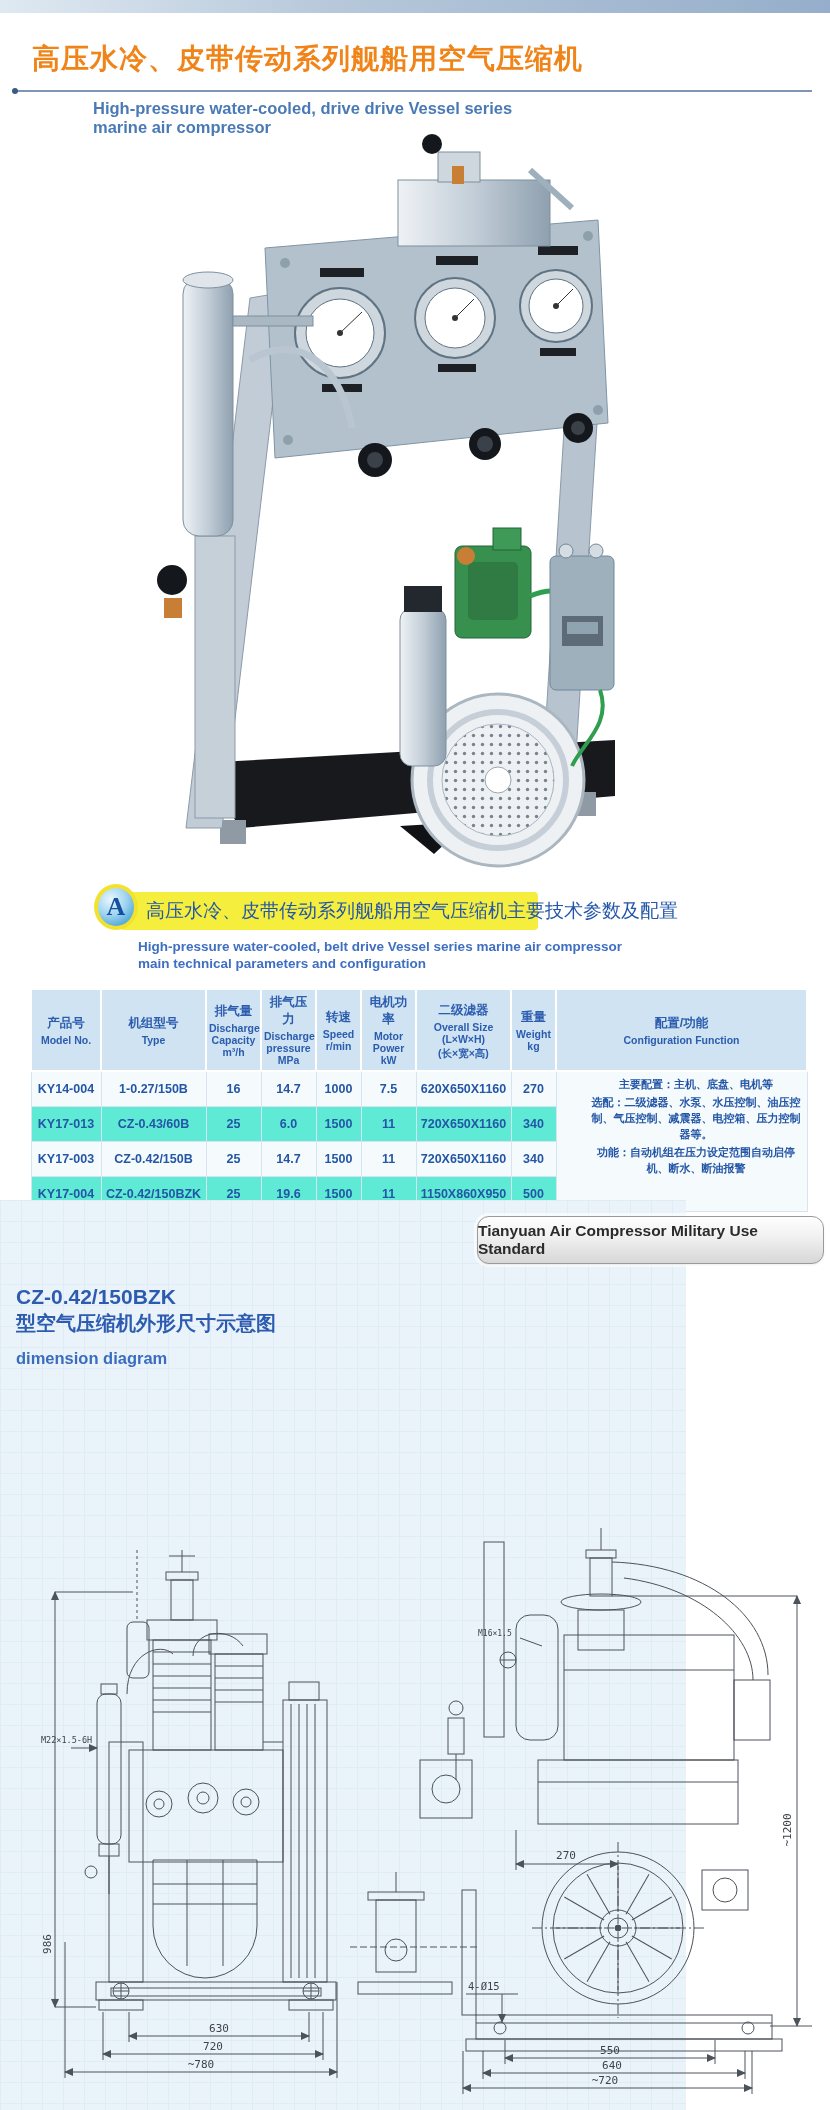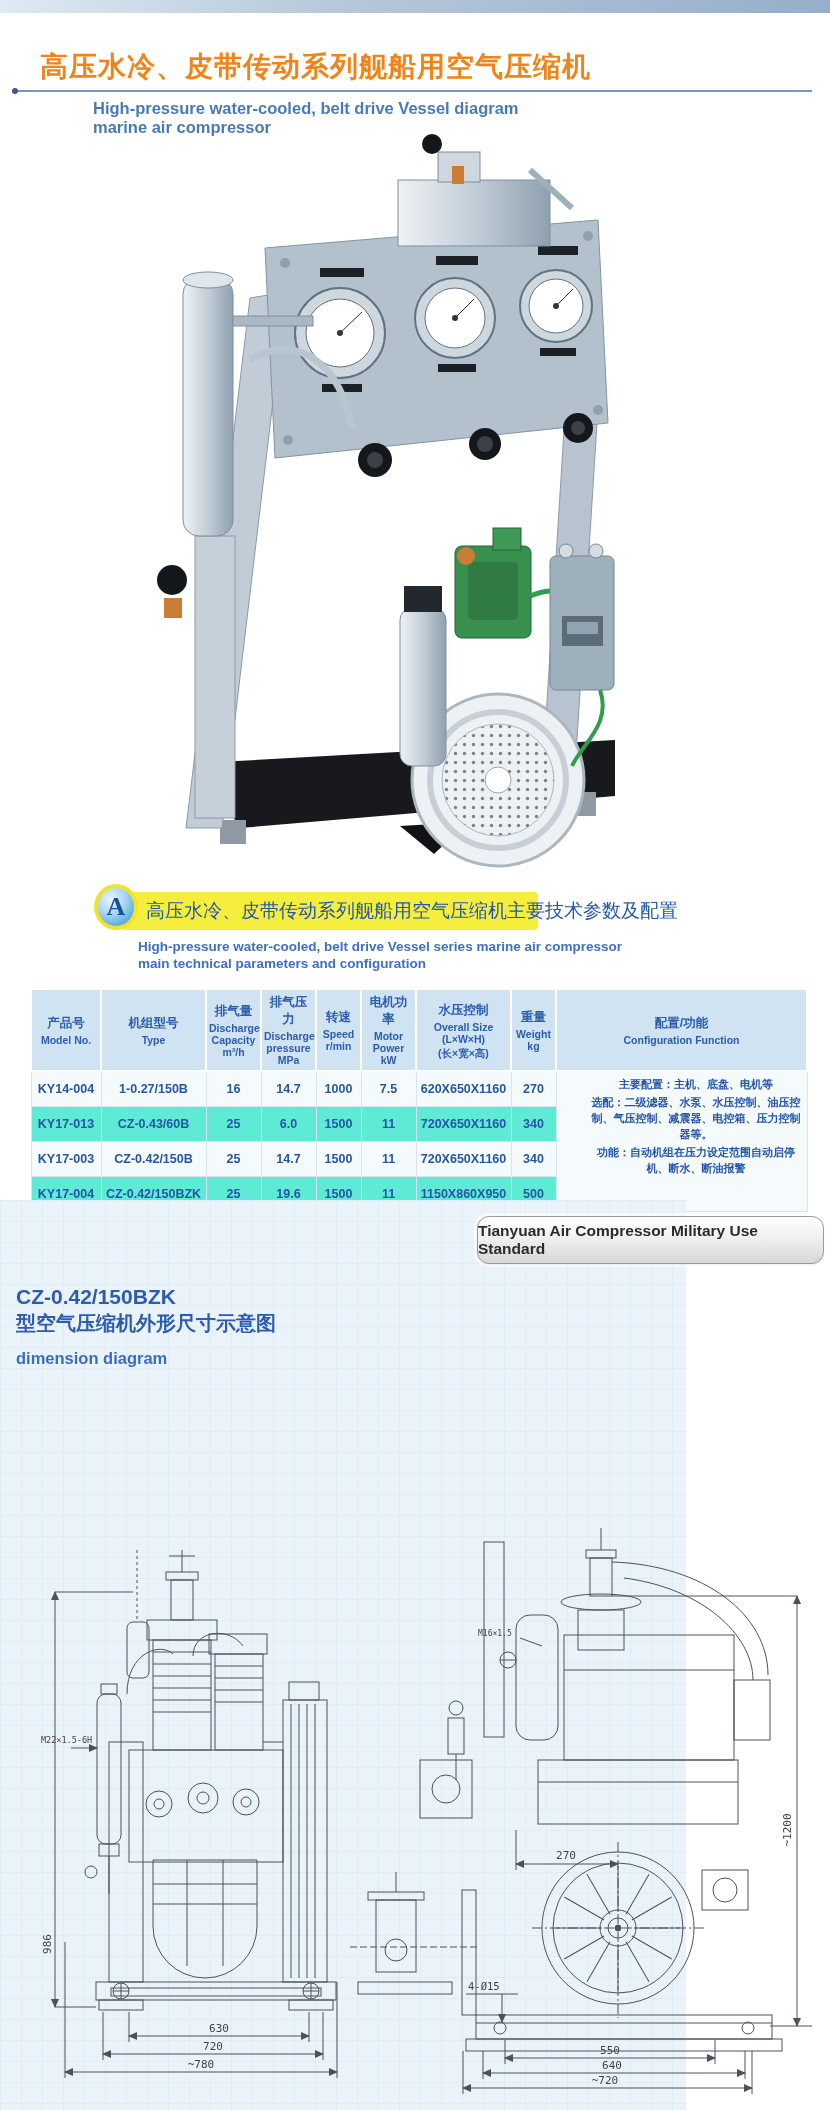--- a/index.html
+++ b/index.html
@@ -2,21 +2,21 @@
 <html><head>
 <meta charset="utf-8">
 <style>
   html,body{margin:0;padding:0;background:#ffffff;}
   body{font-family:"Liberation Sans", sans-serif;}
   .page{position:relative;width:830px;height:2110px;background:#ffffff;overflow:hidden;}
 
   .topbar{position:absolute;left:0;top:0;width:830px;height:13px;
     background:linear-gradient(to right,#dfe9f2 0%,#b6c8da 40%,#96aecb 100%);}
 
-  .title-cn{position:absolute;left:28px;top:36px;margin:12px;font-size:28px;font-weight:bold;
+  .title-cn{position:absolute;left:28px;top:36px;margin:4px;font-size:28px;font-weight:bold;
     color:#f08419;letter-spacing:1px;white-space:nowrap;}
   .rule{position:absolute;left:16px;top:90px;width:796px;height:2px;background:#7d95b6;}
   .rule-dot{position:absolute;left:-4px;top:-2px;width:6px;height:6px;border-radius:50%;background:#3b5a86;}
   .title-en{position:absolute;left:93px;top:99px;font-size:16.5px;font-weight:bold;color:#4a7ab5;line-height:19px;}
 
   .photo{position:absolute;left:100px;top:128px;width:520px;height:740px;}
 
   .badge{position:absolute;left:94px;top:884px;width:44px;height:46px;border-radius:50%;
     background:radial-gradient(circle at 35% 30%, #eaf6ff 0%, #9fd4ef 45%, #1f8fd0 100%);
     border:4px solid #f2e22e;box-sizing:border-box;z-index:2;
@@ -64,21 +64,21 @@
 
 <div class="page">
 
   <div class="topbar"></div>
 
   <h1 class="title-cn">高压水冷、皮带传动系列舰船用空气压缩机</h1>
   <div class="rule">
       <span class="rule-dot"></span>
     </div>
   <div class="title-en">
-    <div>High-pressure water-cooled, belt drive Vessel diagram</div>
+    <div>High-pressure water-cooled, drive drive Vessel series</div>
     <div>marine air compressor</div>
   </div>
 
   <div class="photo">
     <svg width="520" height="740" viewBox="0 0 520 740">
       <defs>
         <linearGradient id="metal" x1="0" y1="0" x2="1" y2="0">
           <stop offset="0" stop-color="#eef2f5"></stop>
             <stop offset="0.5" stop-color="#c2cdd7"></stop>
             <stop offset="1" stop-color="#8fa0af"></stop>
@@ -230,21 +230,21 @@
           </th>
         <th>
             <span class="hcn">转速</span>
             <span class="hen">Speed r/min</span>
           </th>
         <th>
             <span class="hcn">电机功率</span>
             <span class="hen">Motor Power kW</span>
           </th>
         <th>
-            <span class="hcn">水压控制</span>
+            <span class="hcn">二级滤器</span>
             <span class="hen">Overall Size (L×W×H)</span>
             <span class="hen">(长×宽×高)</span>
           </th>
         <th>
             <span class="hcn">重量</span>
             <span class="hen">Weight kg</span>
           </th>
         <th>
             <span class="hcn">配置/功能</span>
             <span class="hen">Configuration  Function</span>

